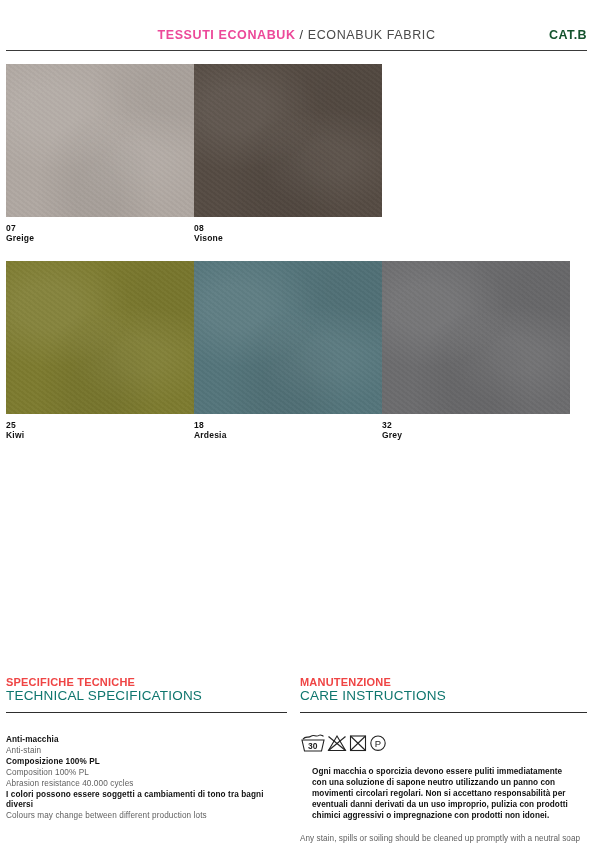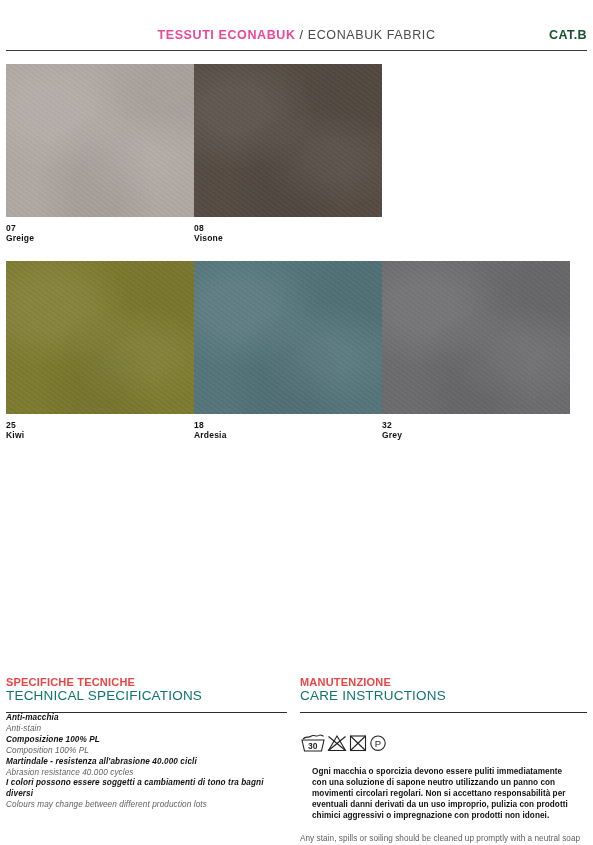--- a/index.html
+++ b/index.html
@@ -142,22 +142,22 @@
   .sec-rule {
     height: 1px;
     background: #2e2e2e;
     margin-top: 9px;
   }
   .col-tech .sec-rule { width: 281px; }
   .col-care .sec-rule { width: 287px; }
 
   
   .tech-body {
+    margin-top: 22px;
     line-height: 1.32;
-    font-style: italic;
   }
   .spec-it {
     font-size: 8.2px;
     font-weight: bold;
     color: #111111;
     letter-spacing: 0.1px;
     display: block;
   }
   .spec-en {
     font-size: 8.2px;
@@ -258,21 +258,20 @@
   <div class="info-col col-tech">
     <div class="sec-head-it">SPECIFICHE TECNICHE</div>
     <div class="sec-head-en">TECHNICAL SPECIFICATIONS</div>
     <div class="sec-rule"></div>
 
     <div class="tech-body">
       <span class="spec-it">Anti-macchia</span>
       <span class="spec-en">Anti-stain</span>
       <span class="spec-it">Composizione  100% PL</span>
       <span class="spec-en">Composition  100% PL</span>
-      <span class="spec-it">Martindale - resistenza all'abrasione 40.000 cicli</span>
       <span class="spec-en">Abrasion resistance  40.000 cycles</span>
       <span class="spec-it">I colori possono essere soggetti a cambiamenti di tono tra bagni diversi</span>
       <span class="spec-en">Colours may change between different production lots</span>
     </div>
   </div>
 
   <div class="info-col col-care">
     <div class="sec-head-it">MANUTENZIONE</div>
     <div class="sec-head-en">CARE INSTRUCTIONS</div>
     <div class="sec-rule"></div>

